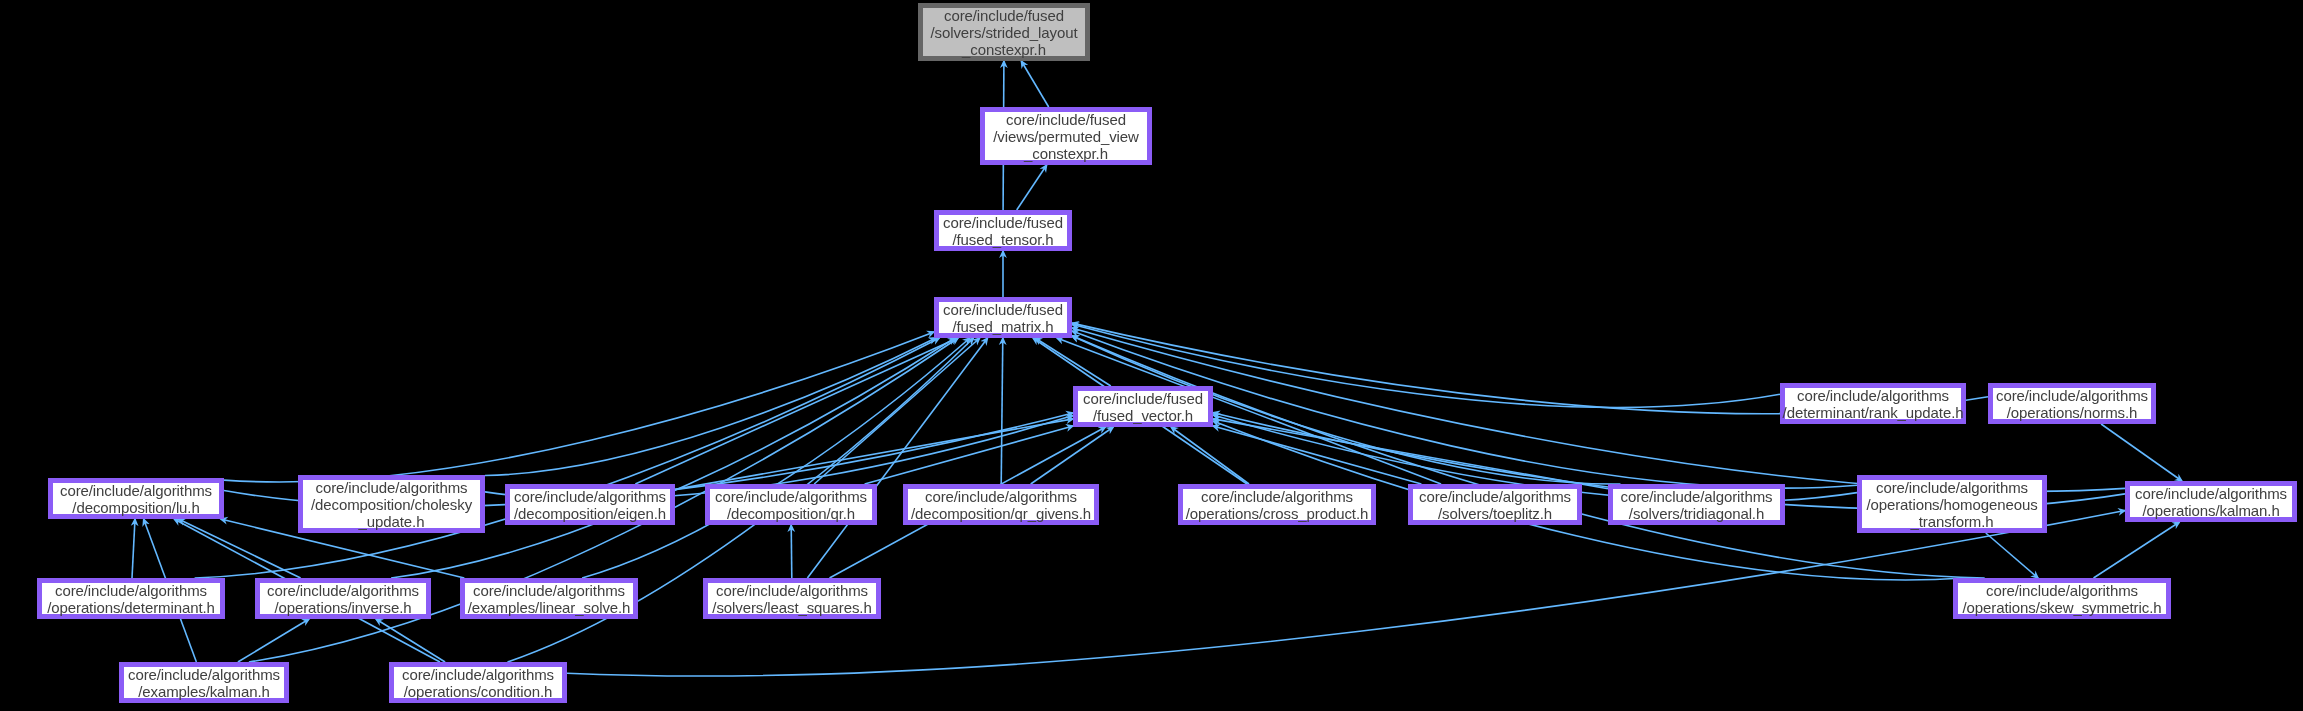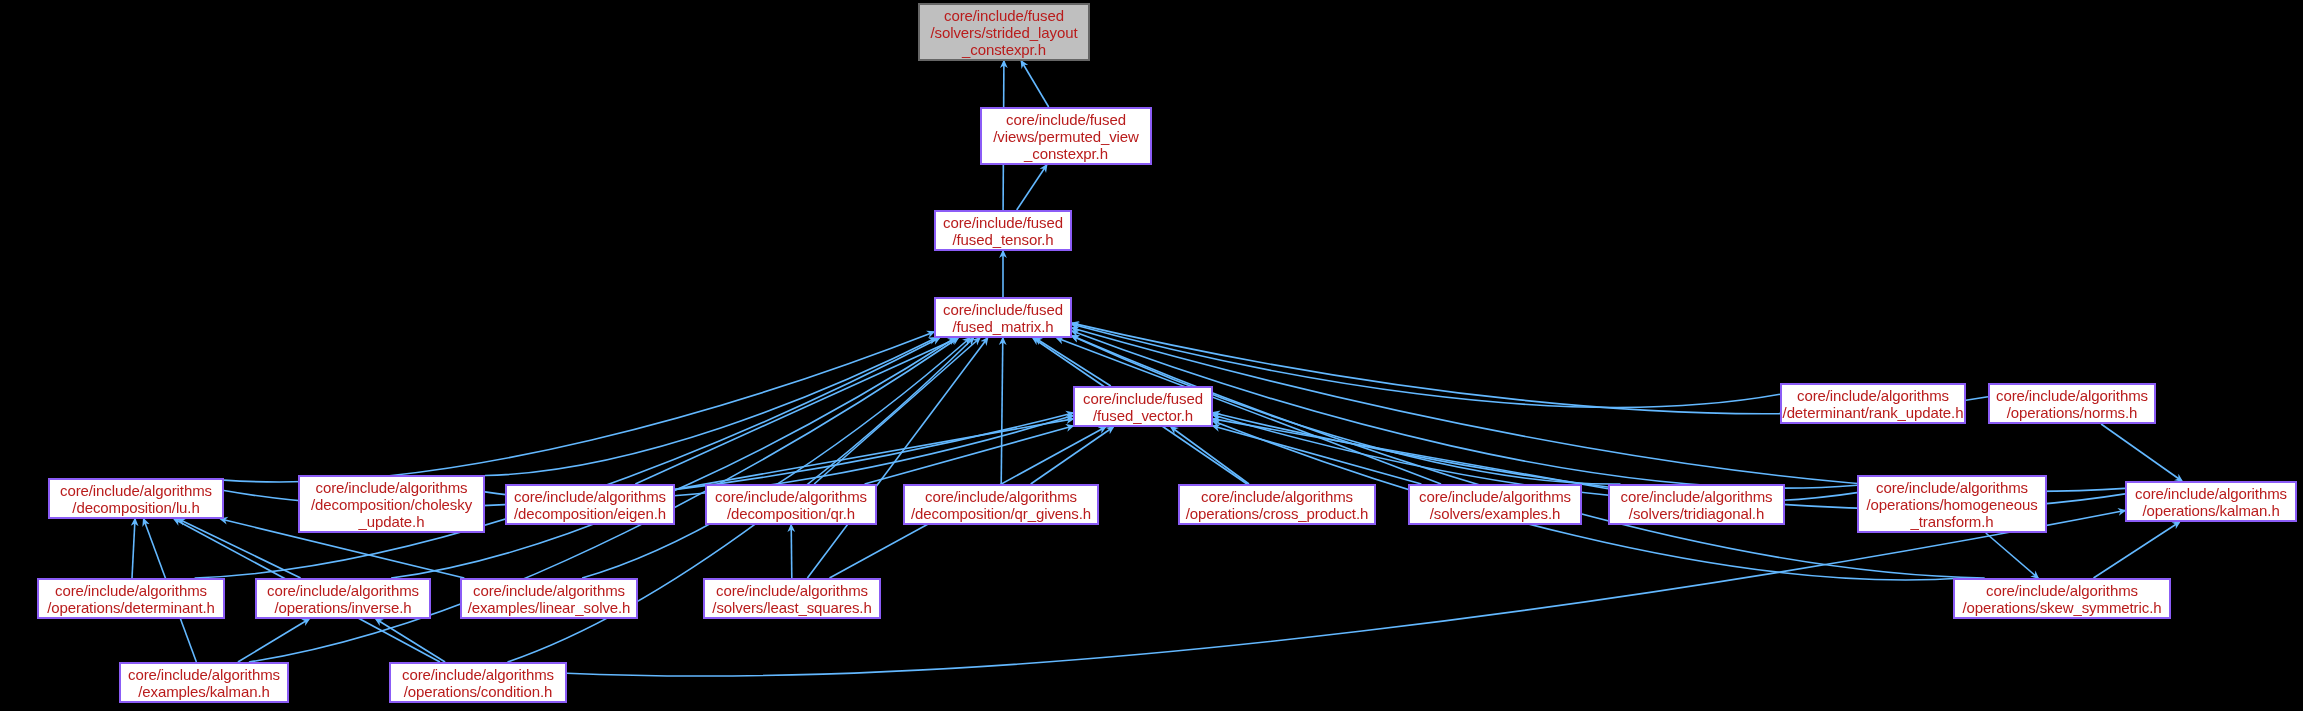--- a/index.html
+++ b/index.html
@@ -9,23 +9,23 @@
     width:2303px;
     height:711px;
     background:#000000;
     font-family:"Liberation Sans","DejaVu Sans",sans-serif;
     overflow:hidden;
   }
   #edges{position:absolute;left:0;top:0;width:2303px;height:711px;}
   .node{
     position:absolute;
     box-sizing:border-box;
-    border:2px solid #8b5cf6;
+    border:5px solid #8b5cf6;
     background:#ffffff;
-    color:#b91c1c;
+    color:#404040;
     font-size:15px;
     line-height:17px;
     text-align:center;
     display:flex;
     flex-direction:column;
     align-items:center;
     justify-content:center;
     white-space:pre;
     letter-spacing:-0.1px;
     z-index:5;
@@ -105,21 +105,21 @@
       <div class="node" style="left: 934px; top: 297px; width: 138px; height: 41px;"><span class="l">core/include/fused</span><span class="l">/fused_matrix.h</span></div>
       <div class="node" style="left: 1073px; top: 386px; width: 140px; height: 41px;"><span class="l">core/include/fused</span><span class="l">/fused_vector.h</span></div>
       <div class="node" style="left: 1780px; top: 383px; width: 186px; height: 41px;"><span class="l">core/include/algorithms</span><span class="l">/determinant/rank_update.h</span></div>
       <div class="node" style="left: 1988px; top: 383px; width: 168px; height: 41px;"><span class="l">core/include/algorithms</span><span class="l">/operations/norms.h</span></div>
       <div class="node" style="left: 48px; top: 478px; width: 176px; height: 41px;"><span class="l">core/include/algorithms</span><span class="l">/decomposition/lu.h</span></div>
       <div class="node" style="left: 298px; top: 475px; width: 187px; height: 58px;"><span class="l">core/include/algorithms</span><span class="l">/decomposition/cholesky</span><span class="l">_update.h</span></div>
       <div class="node" style="left: 505px; top: 484px; width: 170px; height: 41px;"><span class="l">core/include/algorithms</span><span class="l">/decomposition/eigen.h</span></div>
       <div class="node" style="left: 705px; top: 484px; width: 172px; height: 41px;"><span class="l">core/include/algorithms</span><span class="l">/decomposition/qr.h</span></div>
       <div class="node" style="left: 903px; top: 484px; width: 196px; height: 41px;"><span class="l">core/include/algorithms</span><span class="l">/decomposition/qr_givens.h</span></div>
       <div class="node" style="left: 1178px; top: 484px; width: 198px; height: 41px;"><span class="l">core/include/algorithms</span><span class="l">/operations/cross_product.h</span></div>
-      <div class="node" style="left: 1408px; top: 484px; width: 174px; height: 41px;"><span class="l">core/include/algorithms</span><span class="l">/solvers/examples.h</span></div>
+      <div class="node" style="left: 1408px; top: 484px; width: 174px; height: 41px;"><span class="l">core/include/algorithms</span><span class="l">/solvers/toeplitz.h</span></div>
       <div class="node" style="left: 1608px; top: 484px; width: 177px; height: 41px;"><span class="l">core/include/algorithms</span><span class="l">/solvers/tridiagonal.h</span></div>
       <div class="node" style="left: 1857px; top: 475px; width: 190px; height: 58px;"><span class="l">core/include/algorithms</span><span class="l">/operations/homogeneous</span><span class="l">_transform.h</span></div>
       <div class="node" style="left: 2125px; top: 481px; width: 172px; height: 41px;"><span class="l">core/include/algorithms</span><span class="l">/operations/kalman.h</span></div>
       <div class="node" style="left: 37px; top: 578px; width: 188px; height: 41px;"><span class="l">core/include/algorithms</span><span class="l">/operations/determinant.h</span></div>
       <div class="node" style="left: 255px; top: 578px; width: 176px; height: 41px;"><span class="l">core/include/algorithms</span><span class="l">/operations/inverse.h</span></div>
       <div class="node" style="left: 460px; top: 578px; width: 178px; height: 41px;"><span class="l">core/include/algorithms</span><span class="l">/examples/linear_solve.h</span></div>
       <div class="node" style="left: 703px; top: 578px; width: 178px; height: 41px;"><span class="l">core/include/algorithms</span><span class="l">/solvers/least_squares.h</span></div>
       <div class="node" style="left: 1953px; top: 578px; width: 218px; height: 41px;"><span class="l">core/include/algorithms</span><span class="l">/operations/skew_symmetric.h</span></div>
       <div class="node" style="left: 119px; top: 662px; width: 170px; height: 41px;"><span class="l">core/include/algorithms</span><span class="l">/examples/kalman.h</span></div>
       <div class="node" style="left: 389px; top: 662px; width: 178px; height: 41px;"><span class="l">core/include/algorithms</span><span class="l">/operations/condition.h</span></div>

